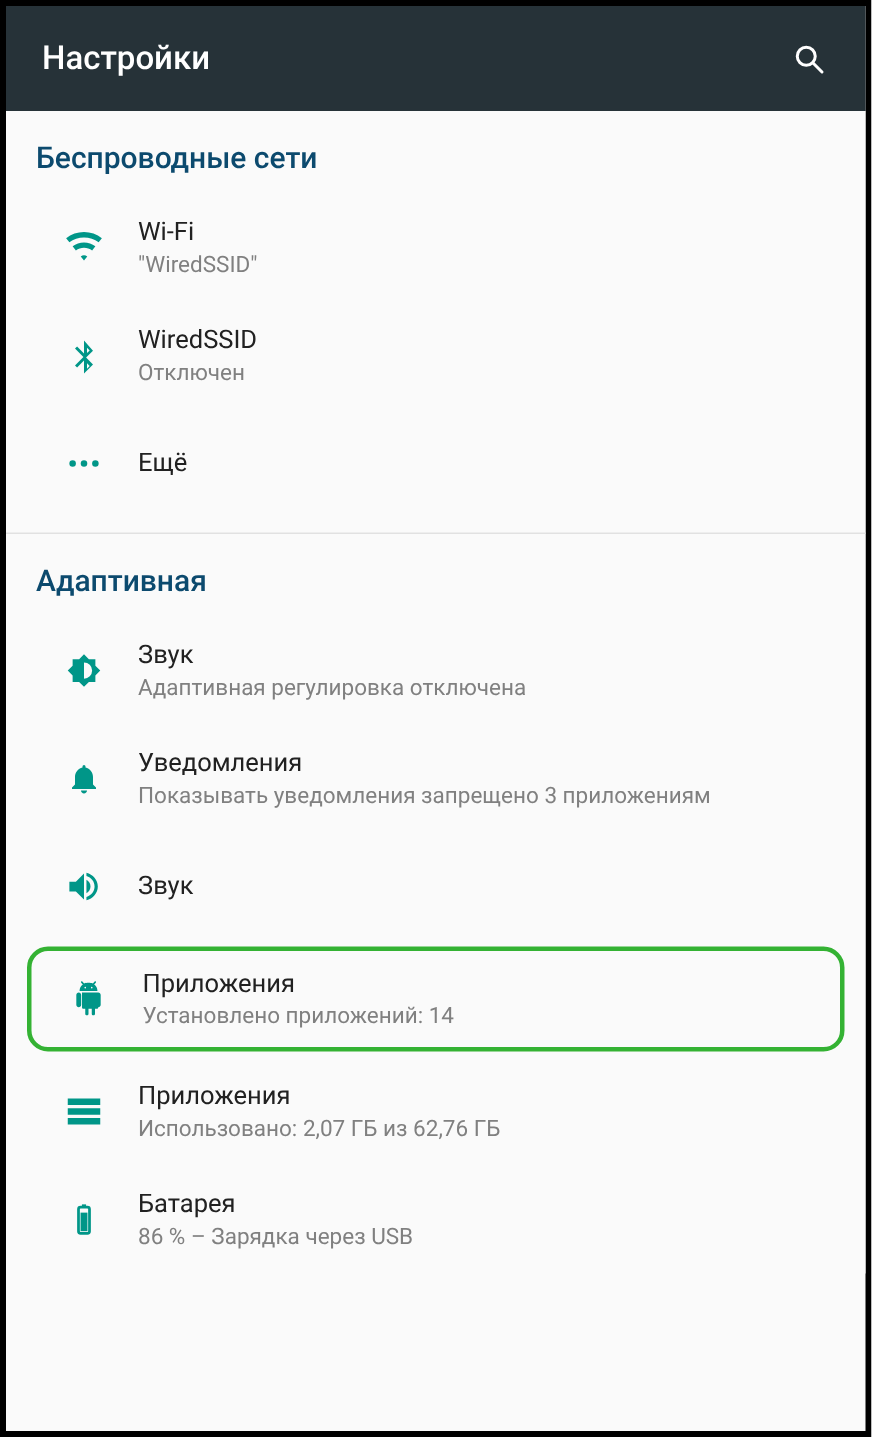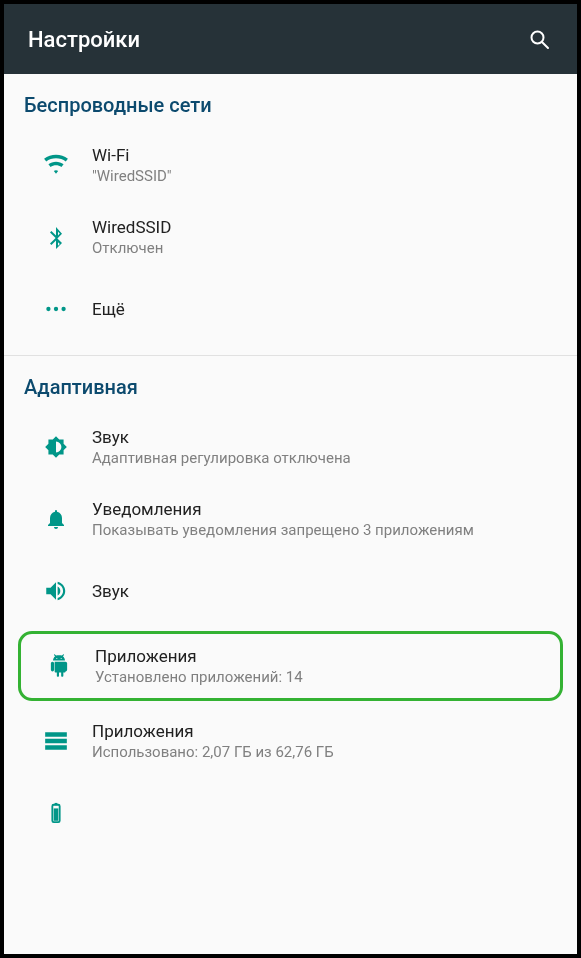--- a/index.html
+++ b/index.html
@@ -216,16 +216,20 @@
     </div>
 
     <div class="item">
       <div class="icon-slot">
         <svg width="22" height="28" viewBox="0 0 24 24">
           <rect x="8" y="3" width="8" height="19" rx="1.5" fill="none" stroke="#009688" stroke-width="2"></rect>
           <rect x="10.5" y="1" width="3" height="2.5" fill="#009688"></rect>
           <rect x="9.5" y="7" width="5" height="13.5" fill="#009688"></rect>
         </svg>
       </div>
+      <div class="texts">
+        <div class="title">Батарея</div>
+        <div class="subtitle">86 % – Зарядка через USB</div>
+      </div>
     </div>
 
   </div>
 </div>
 
 </body></html>

